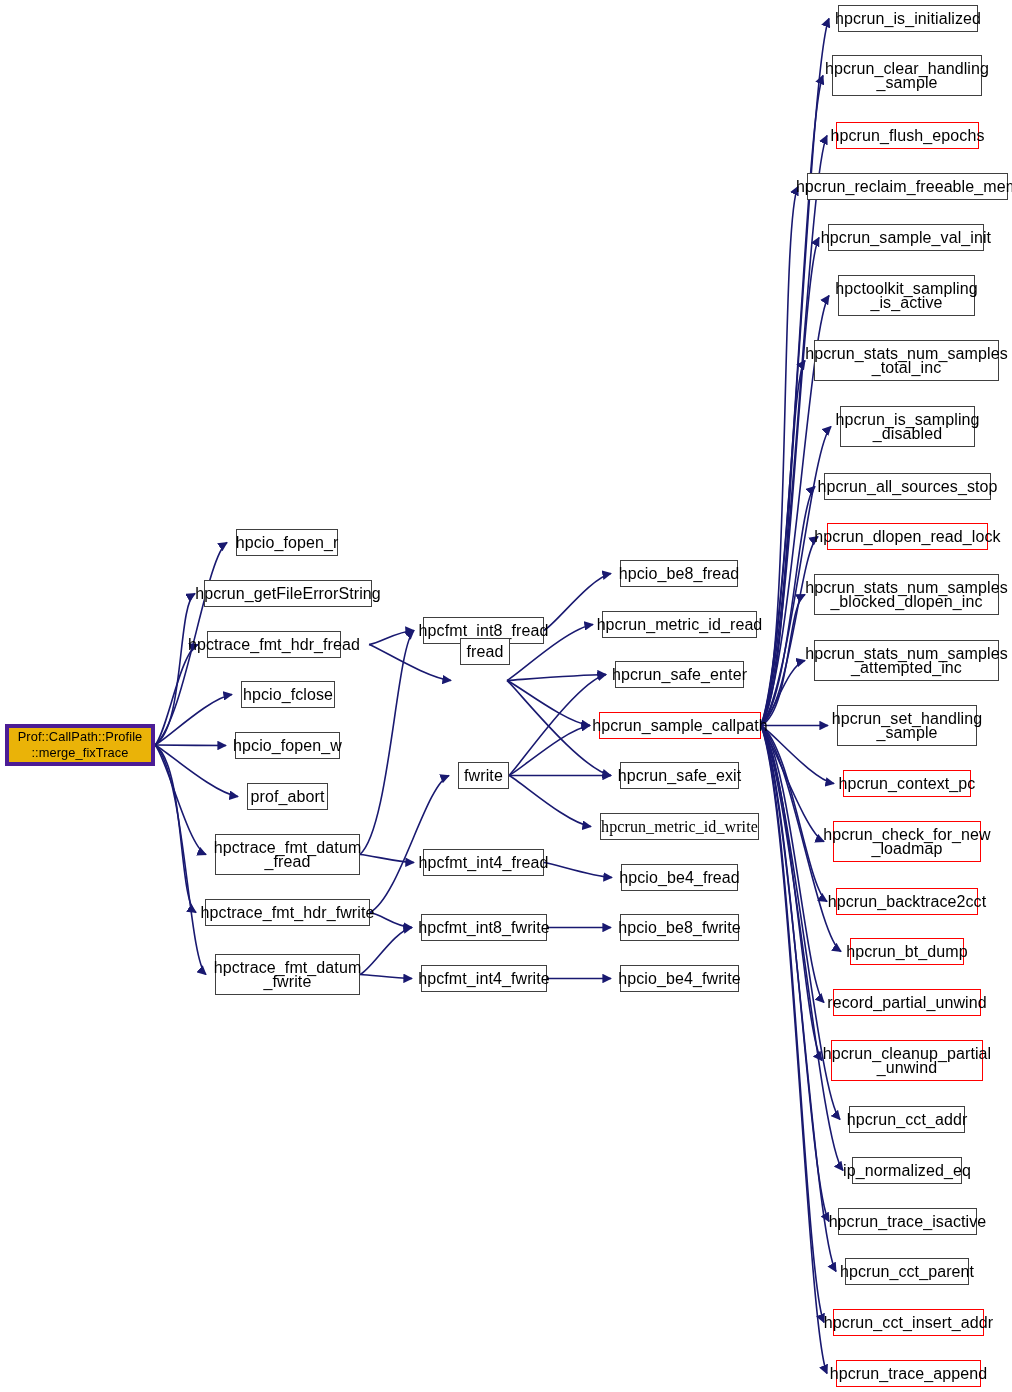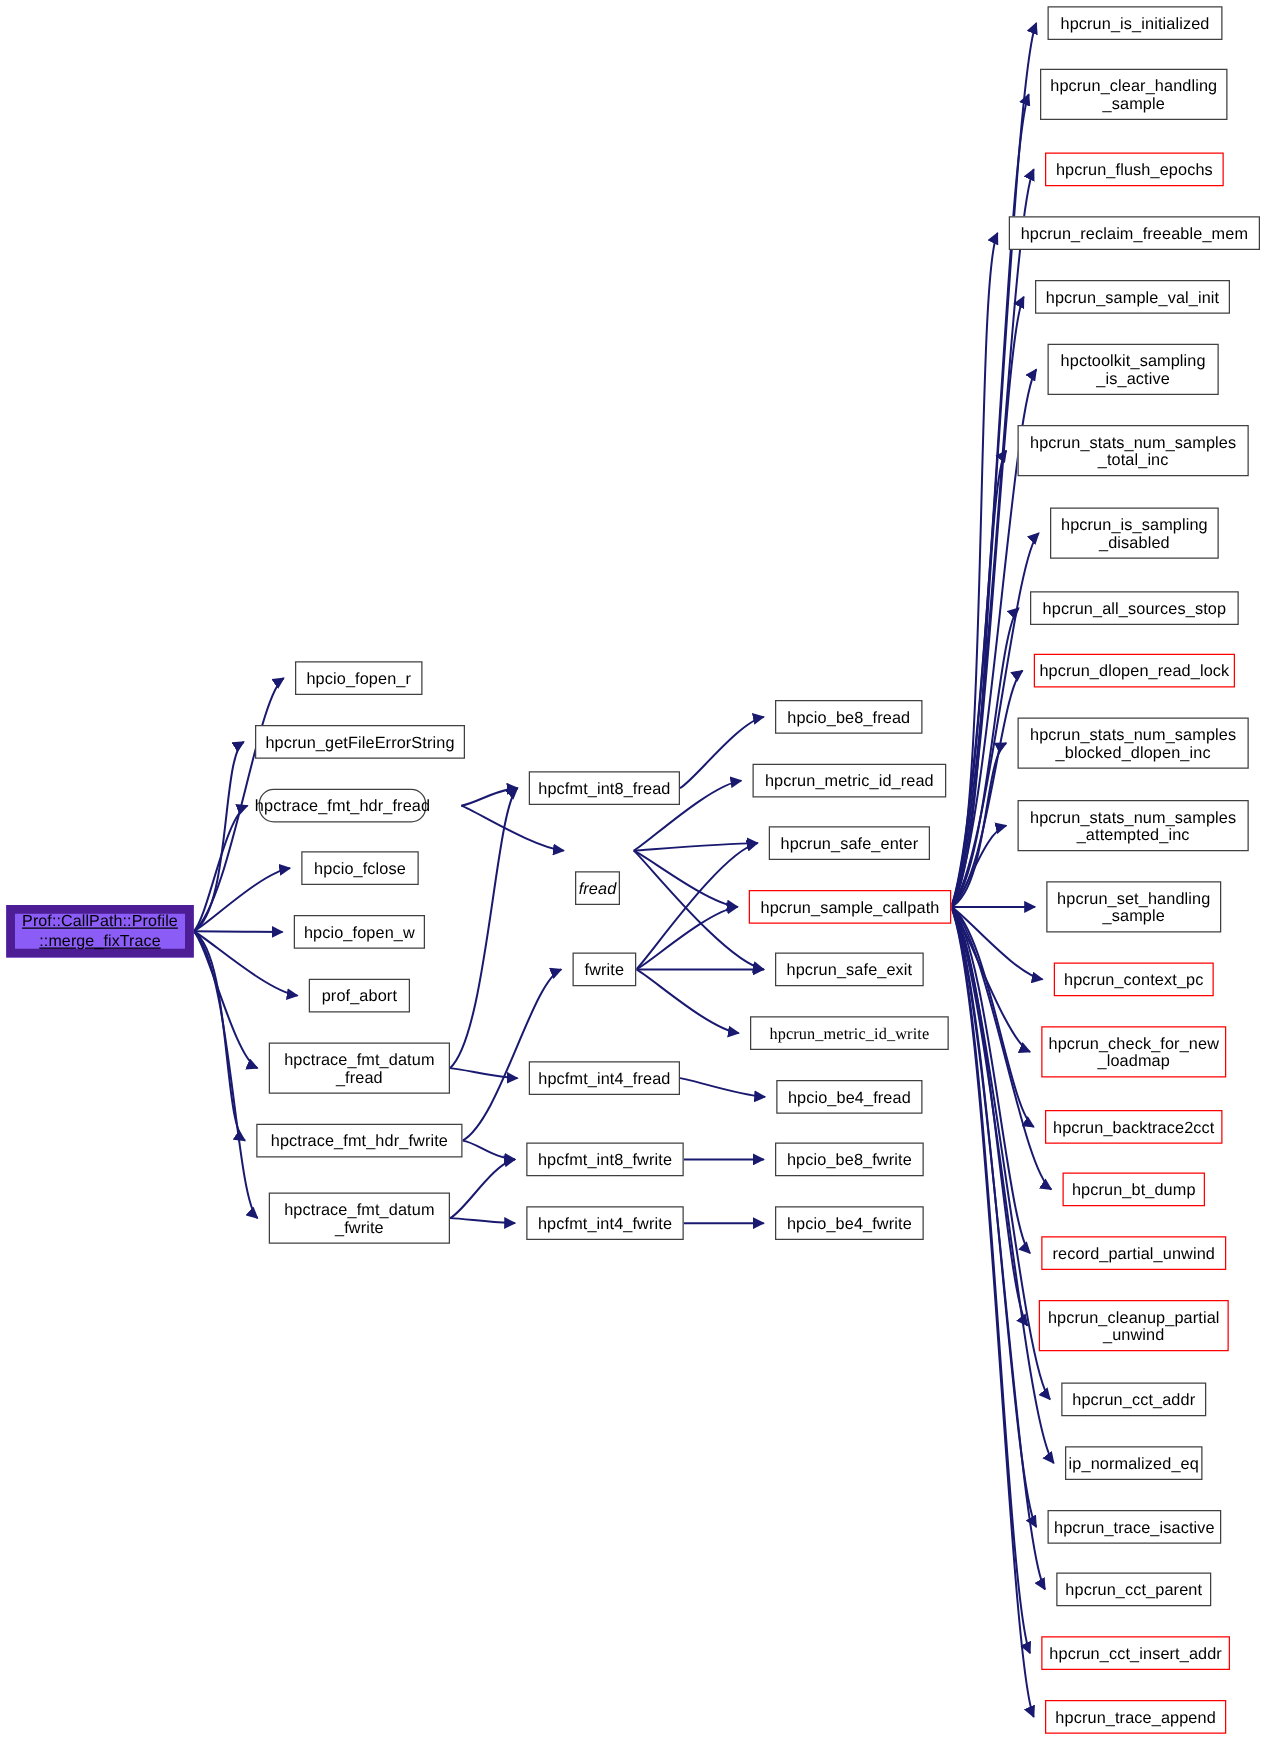--- a/index.html
+++ b/index.html
@@ -26,35 +26,34 @@
   .node {
     position: absolute;
     box-sizing: border-box;
     display: flex;
     align-items: center;
     justify-content: center;
     text-align: center;
     background: #ffffff;
     border: 1px solid #404040;
     color: #000000;
-    font-size: 13px;
+    font-size: 16px;
     line-height: 14px;
     letter-spacing: 0.1px;
     white-space: pre-line;
     padding: 0 3px;
   }
   .node.red {
     border-color: #ff0000;
   }
   .node.root {
-    background: #8b5cf6;
-    border: 7px solid #4c1d95;
+    background: #eab308;
+    border: 4px solid #4c1d95;
     font-size: 12.8px;
     line-height: 16px;
-    text-decoration: underline;
   }
 </style>
 </head>
 <body>
 
 <div id="canvas">
   <svg id="edge-layer" width="1012" height="1392" viewBox="0 0 1012 1392">
     <defs>
       <marker id="arrow" viewBox="0 0 10 10" refX="9" refY="5" markerWidth="6" markerHeight="6" orient="auto-start-reverse">
         <path d="M 0 0 L 10 5 L 0 10 z" fill="#191970"></path>
@@ -115,31 +114,31 @@
         <path d="M 761,725.5 C 791,791.02 813.5,1233.28 836,1271.5" fill="none" stroke="#191970" stroke-width="1.6" marker-end="url(#arrow)"></path>
         <path d="M 761,725.5 C 791,797.14 805.1,1280.71 824,1322.5" fill="none" stroke="#191970" stroke-width="1.6" marker-end="url(#arrow)"></path>
         <path d="M 761,725.5 C 791,803.26 807.2,1328.14 827,1373.5" fill="none" stroke="#191970" stroke-width="1.6" marker-end="url(#arrow)"></path>
       </g>
   </svg>
   <div id="nodes-g">
       <div class="node root" style="left: 5px; top: 724px; width: 150px; height: 42px;">Prof::CallPath::Profile
 ::merge_fixTrace</div>
       <div class="node" style="left: 236px; top: 529px; width: 102px; height: 27px;">hpcio_fopen_r</div>
       <div class="node" style="left: 204px; top: 580px; width: 168px; height: 27px;">hpcrun_getFileErrorString</div>
-      <div class="node" style="left: 207px; top: 631px; width: 134px; height: 27px; border-radius: 12px;">hpctrace_fmt_hdr_fread</div>
+      <div class="node" style="left: 207px; top: 631px; width: 134px; height: 27px;">hpctrace_fmt_hdr_fread</div>
       <div class="node" style="left: 241px; top: 681px; width: 94px; height: 27px;">hpcio_fclose</div>
       <div class="node" style="left: 235px; top: 732px; width: 105px; height: 27px;">hpcio_fopen_w</div>
       <div class="node" style="left: 247px; top: 783px; width: 81px; height: 27px;">prof_abort</div>
       <div class="node" style="left: 215px; top: 834px; width: 145px; height: 41px;">hpctrace_fmt_datum
 _fread</div>
       <div class="node" style="left: 205px; top: 899px; width: 165px; height: 27px;">hpctrace_fmt_hdr_fwrite</div>
       <div class="node" style="left: 215px; top: 954px; width: 145px; height: 41px;">hpctrace_fmt_datum
 _fwrite</div>
       <div class="node" style="left: 423px; top: 617px; width: 121px; height: 27px;">hpcfmt_int8_fread</div>
-      <div class="node" style="left: 460px; top: 697px; width: 36px; height: 27px; font-style: italic;">fread</div>
+      <div class="node" style="left: 460px; top: 638px; width: 50px; height: 27px;">fread</div>
       <div class="node" style="left: 458px; top: 762px; width: 51px; height: 27px;">fwrite</div>
       <div class="node" style="left: 423px; top: 849px; width: 121px; height: 27px;">hpcfmt_int4_fread</div>
       <div class="node" style="left: 421px; top: 914px; width: 126px; height: 27px;">hpcfmt_int8_fwrite</div>
       <div class="node" style="left: 421px; top: 965px; width: 126px; height: 27px;">hpcfmt_int4_fwrite</div>
       <div class="node" style="left: 620px; top: 560px; width: 118px; height: 27px;">hpcio_be8_fread</div>
       <div class="node" style="left: 602px; top: 611px; width: 155px; height: 27px;">hpcrun_metric_id_read</div>
       <div class="node" style="left: 615px; top: 661px; width: 129px; height: 27px;">hpcrun_safe_enter</div>
       <div class="node red" style="left: 599px; top: 712px; width: 162px; height: 27px;">hpcrun_sample_callpath</div>
       <div class="node" style="left: 620px; top: 762px; width: 119px; height: 27px; text-align: right;">hpcrun_safe_exit</div>
       <div class="node" style="left: 600px; top: 813px; width: 159px; height: 27px; font-family: Liberation Serif, serif;">hpcrun_metric_id_write</div>

